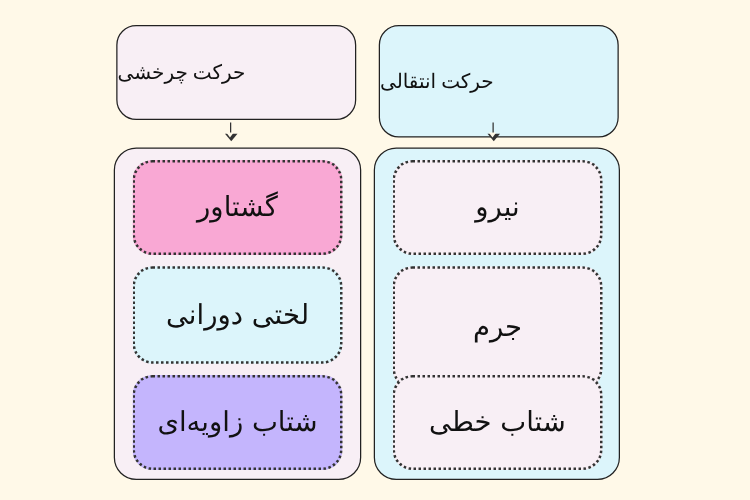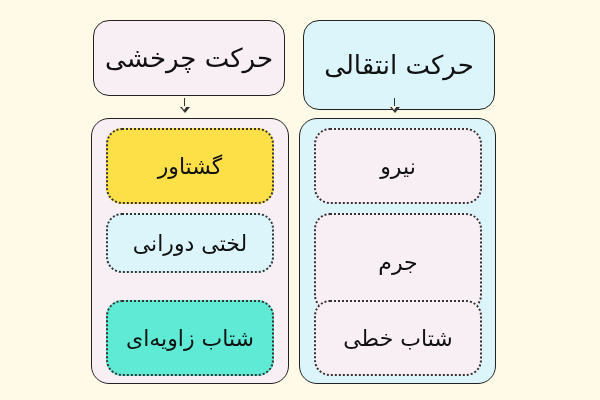--- a/index.html
+++ b/index.html
@@ -1,44 +1,44 @@
 <!DOCTYPE html>
 <html><head>
 <meta charset="utf-8">
 <style>
   html,body{margin:0;padding:0;}
   body{width:600px;height:400px;background:#fff9e8;position:relative;overflow:hidden;font-family:"DejaVu Sans",sans-serif;}
   .abs{position:absolute;box-sizing:border-box;}
-  .header{border:1.5px solid #222;border-radius:16px;display:flex;align-items:center;justify-content:center;font-size:26px;color:#111;direction:rtl;}
+  .header{border:1.5px solid #222;border-radius:16px;display:flex;align-items:center;justify-content:flex-end;font-size:16px;color:#111;direction:rtl;font-family:Liberation Serif, serif;}
   .panel{border:1.5px solid #222;border-radius:18px;}
   .item{border:2px dotted #333;border-radius:16px;display:flex;align-items:center;justify-content:center;font-size:22px;color:#111;direction:rtl;}
   .arrow{width:10px;}
   .arrow .line{position:absolute;left:4px;top:0;width:1.2px;height:13px;background:#333;}
   .arrow .head{position:absolute;left:0;top:9px;width:0;height:0;border-left:5px solid transparent;border-right:5px solid transparent;border-top:6px solid #333;}
   .arrow .head::after{content:"";position:absolute;left:-3.8px;top:-7px;border-left:3.8px solid transparent;border-right:3.8px solid transparent;border-top:4.5px solid #fff9e8;}
 </style>
 </head>
 <body>
 
 <div class="abs header" style="left:93px;top:20px;width:192px;height:76px;background:#f8eff5;">
   <span>حرکت چرخشی</span>
 </div>
 <div class="abs arrow" style="left:180px;top:98px;height:18px;">
   <div class="line"></div>
     <div class="head"></div>
 </div>
 <div class="abs panel" style="left:91px;top:118px;width:198px;height:266px;background:#f8eff5;">
 </div>
-<div class="abs item" style="left:106px;top:128px;width:168px;height:76px;background:#fde047;">
+<div class="abs item" style="left:106px;top:128px;width:168px;height:76px;background:#f9a8d4;">
   <span>گشتاور</span>
 </div>
-<div class="abs item" style="left:106px;top:213px;width:168px;height:60px;background:#dcf5fb;">
+<div class="abs item" style="left:106px;top:213px;width:168px;height:78px;background:#dcf5fb;">
   <span>لختی دورانی</span>
 </div>
-<div class="abs item" style="left:106px;top:300px;width:168px;height:76px;background:#5eead4;">
+<div class="abs item" style="left:106px;top:300px;width:168px;height:76px;background:#c4b5fd;">
   <span>شتاب زاویه‌ای</span>
 </div>
 
 <div class="abs header" style="left:303px;top:20px;width:192px;height:90px;background:#dcf5fb;">
   <span>حرکت انتقالی</span>
 </div>
 <div class="abs arrow" style="left:390px;top:98px;height:18px;">
   <div class="line"></div>
     <div class="head"></div>
 </div>

